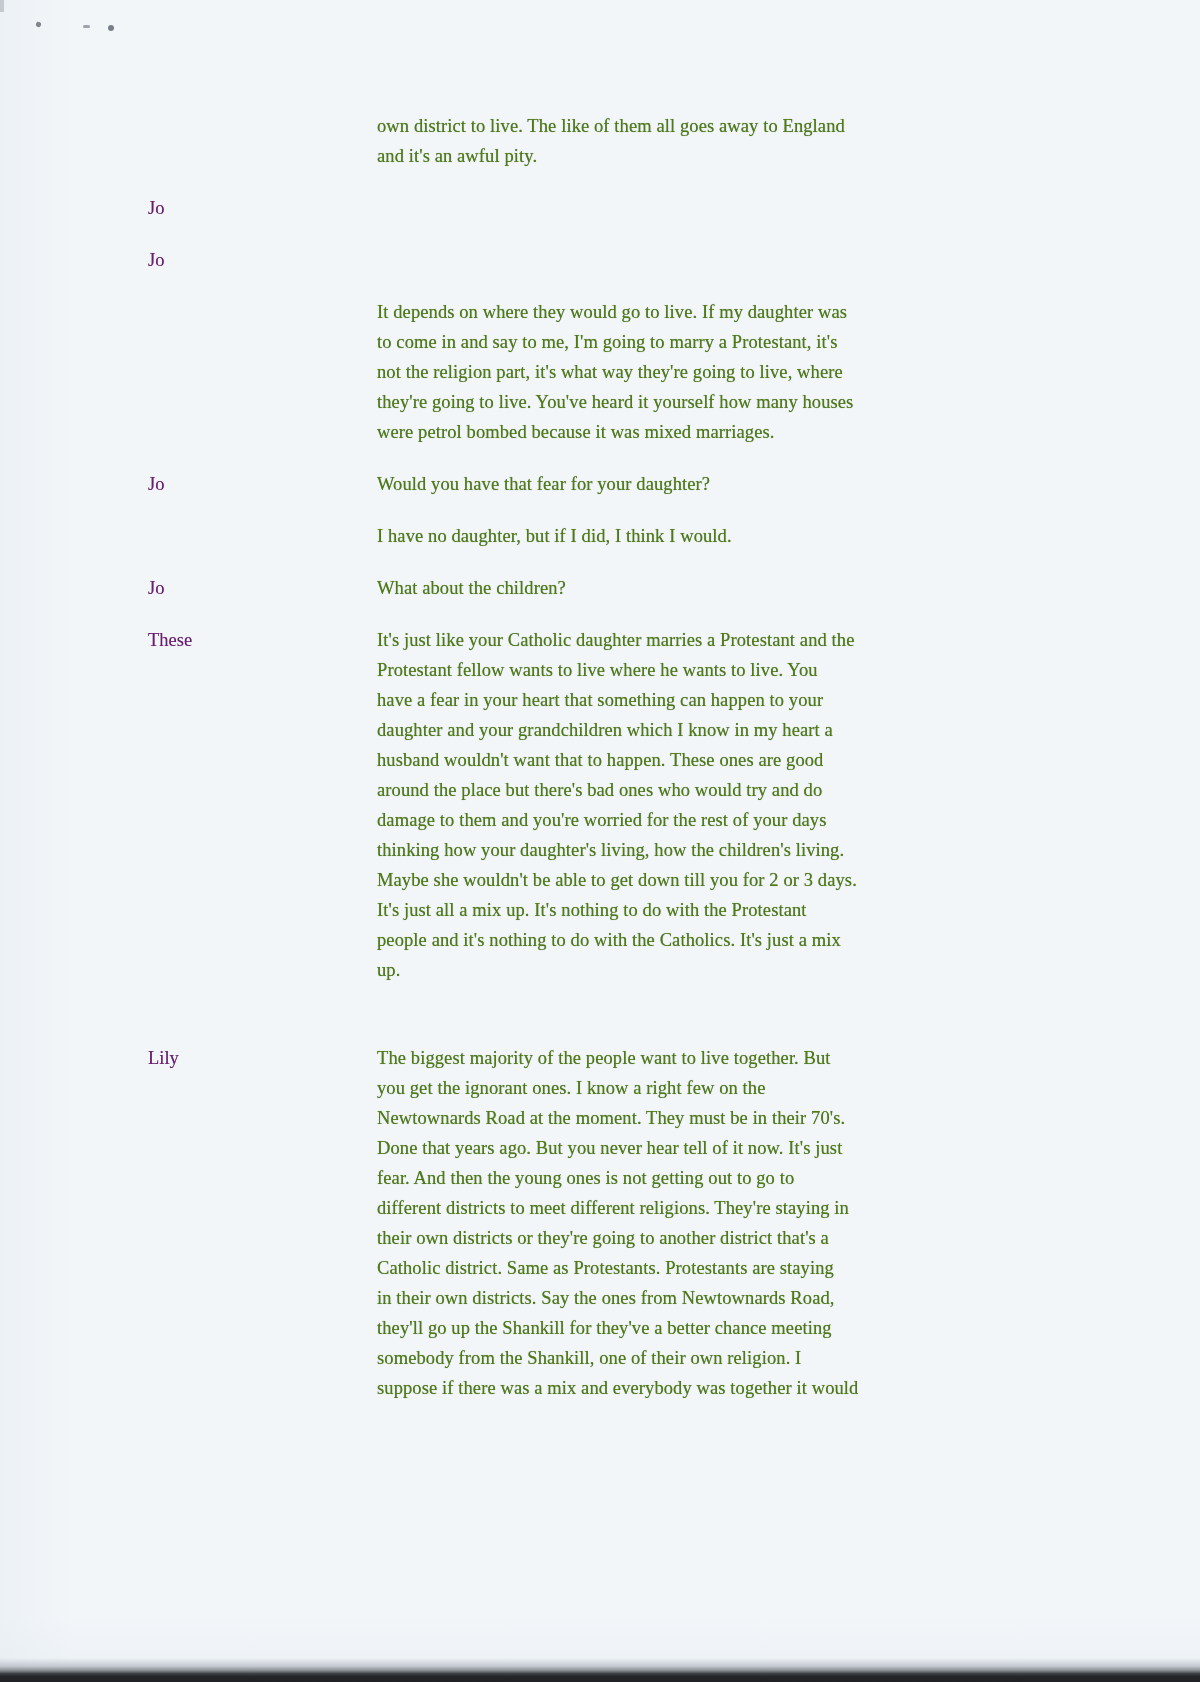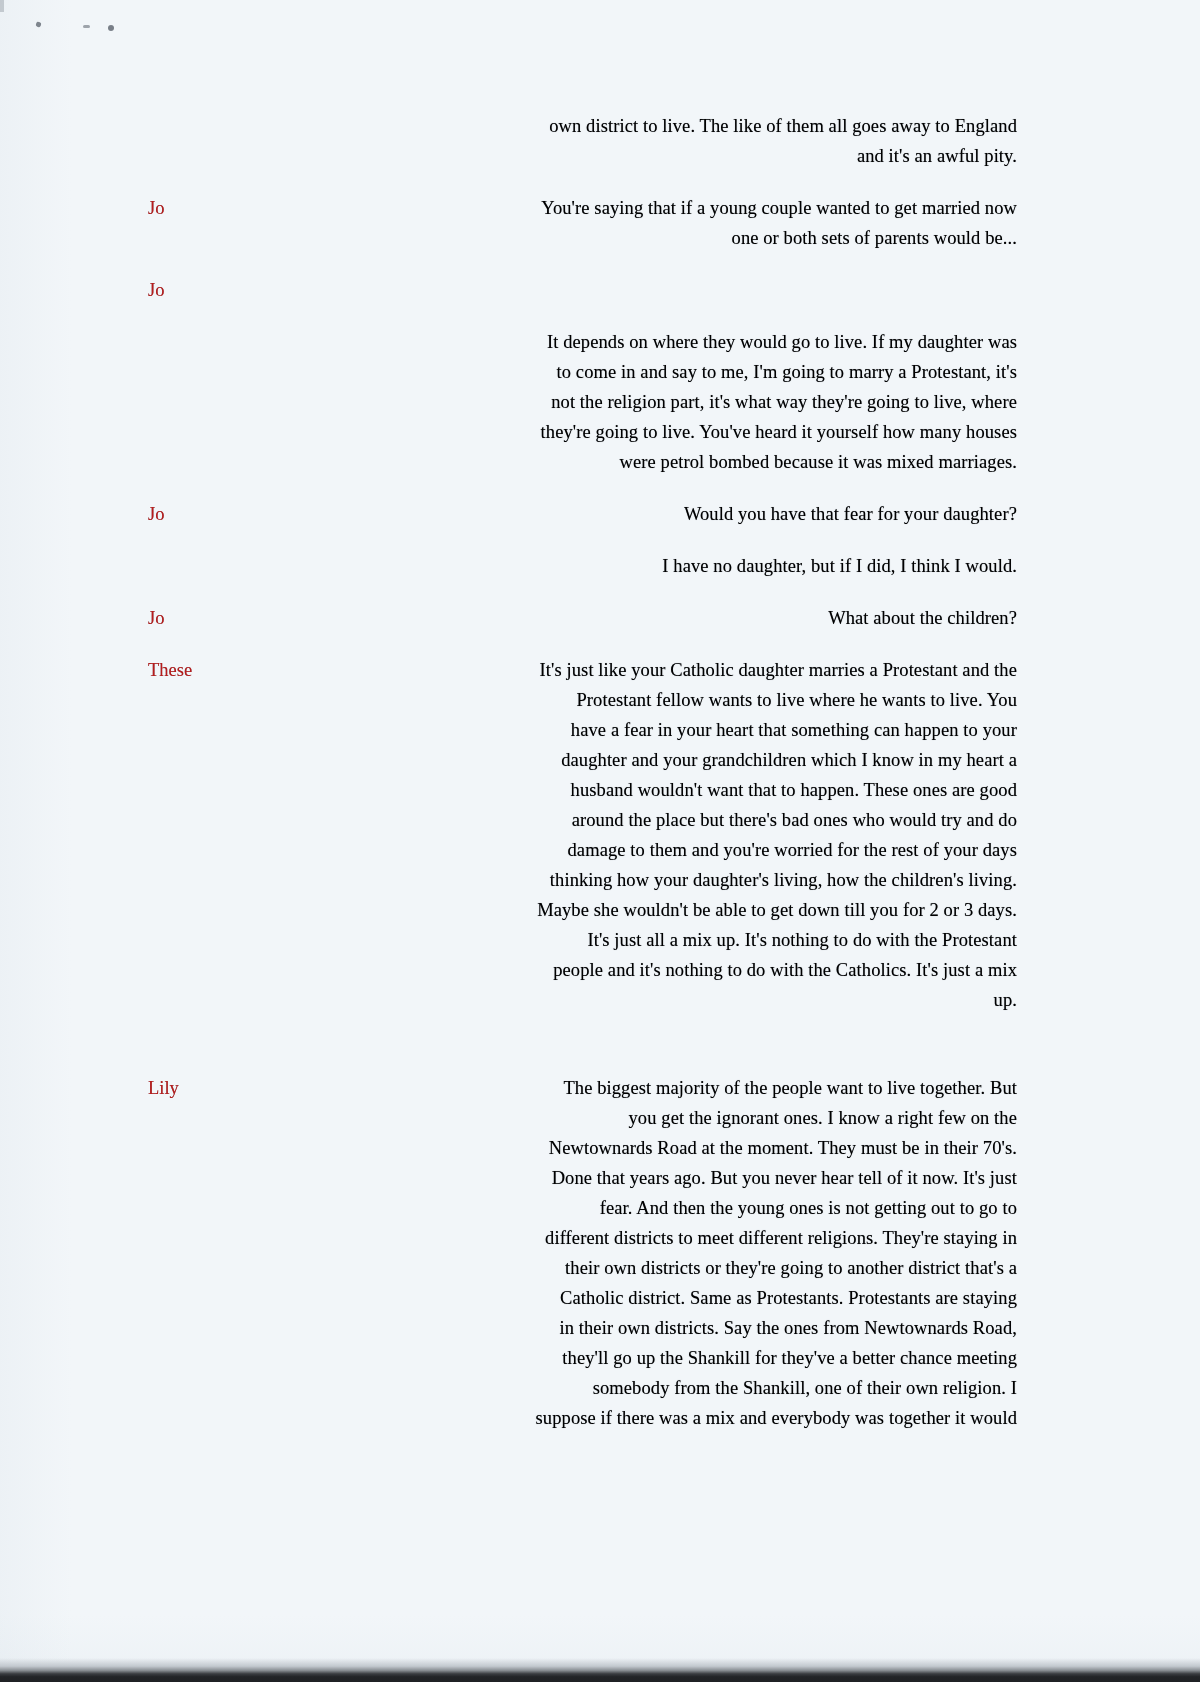--- a/index.html
+++ b/index.html
@@ -37,32 +37,31 @@
     align-items: flex-start;
     margin-bottom: 22px;
   }
   .row.gap-after {
     margin-bottom: 58px;
   }
   .speaker {
     flex: 0 0 229px;
     font-size: 18.5px;
     line-height: 30px;
-    color: #b91c1c;
+    color: #701a75;
     text-shadow: 0 0 0.6px rgba(78, 87, 97, 0.65);
   }
   .speech {
     width: 640px;
     font-size: 18.5px;
     line-height: 30px;
-    color: #000000;
+    color: #4d7c0f;
     white-space: pre-line;
     letter-spacing: 0.1px;
     text-shadow: 0 0 0.7px rgba(69, 78, 89, 0.65);
-    text-align: right;
   }
   .speck {
     position: absolute;
     background: #5a616b;
     border-radius: 50%;
     opacity: 0.75;
   }
   .speck-1 { left: 36px; top: 22px; width: 5px; height: 5px; transform: rotate(20deg); border-radius: 2px; }
   .speck-2 { left: 83px; top: 25px; width: 7px; height: 3px; border-radius: 2px; opacity: 0.55; }
   .speck-3 { left: 108px; top: 25px; width: 6px; height: 6px; opacity: 0.8; }
@@ -101,22 +100,20 @@
   <div class="content">
 
     <div class="row">
       <div class="speaker"></div>
       <div class="speech">own district to live.  The like of them all goes away to  England
 and it's an awful pity.</div>
     </div>
 
     <div class="row">
       <div class="speaker">Jo</div>
-      <div class="speech">You're saying that if a young couple wanted to get married now
-one or both sets of parents would be...</div>
     </div>
 
 
     <div class="row">
       <div class="speaker">Jo</div>
     </div>
 
     <div class="row">
       <div class="speaker"></div>
       <div class="speech">It depends on where they would go to live.  If my daughter was

